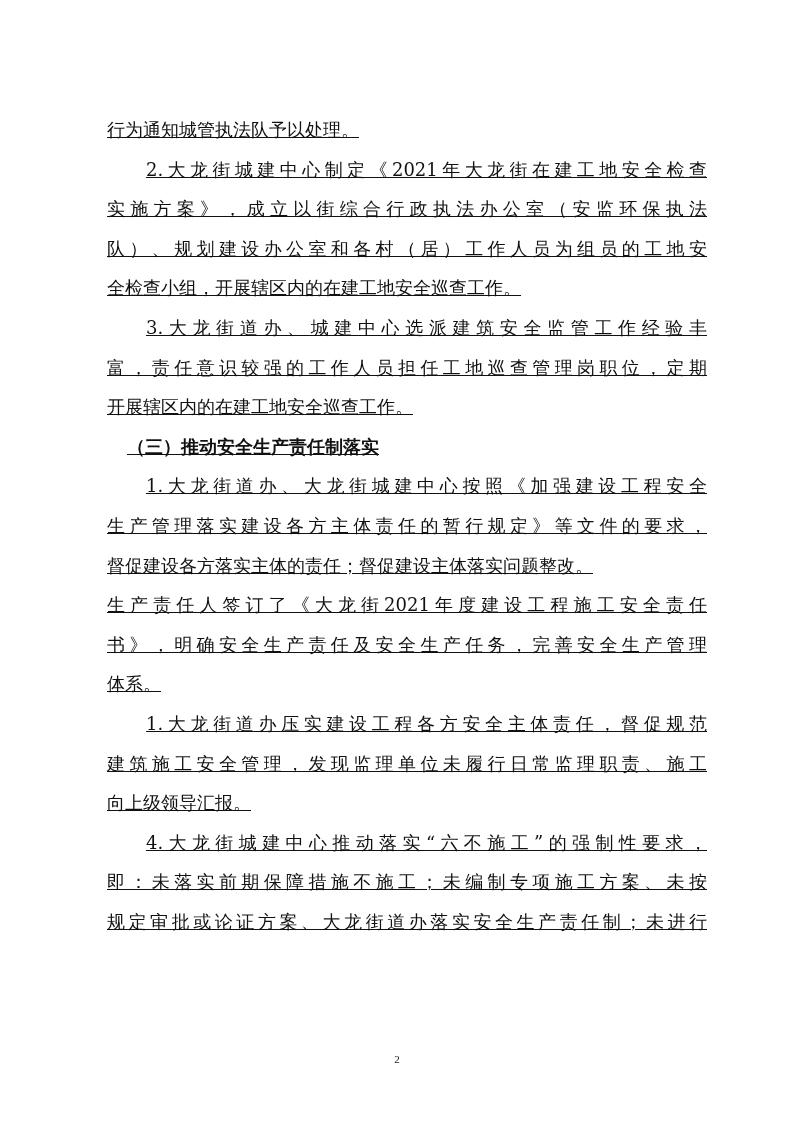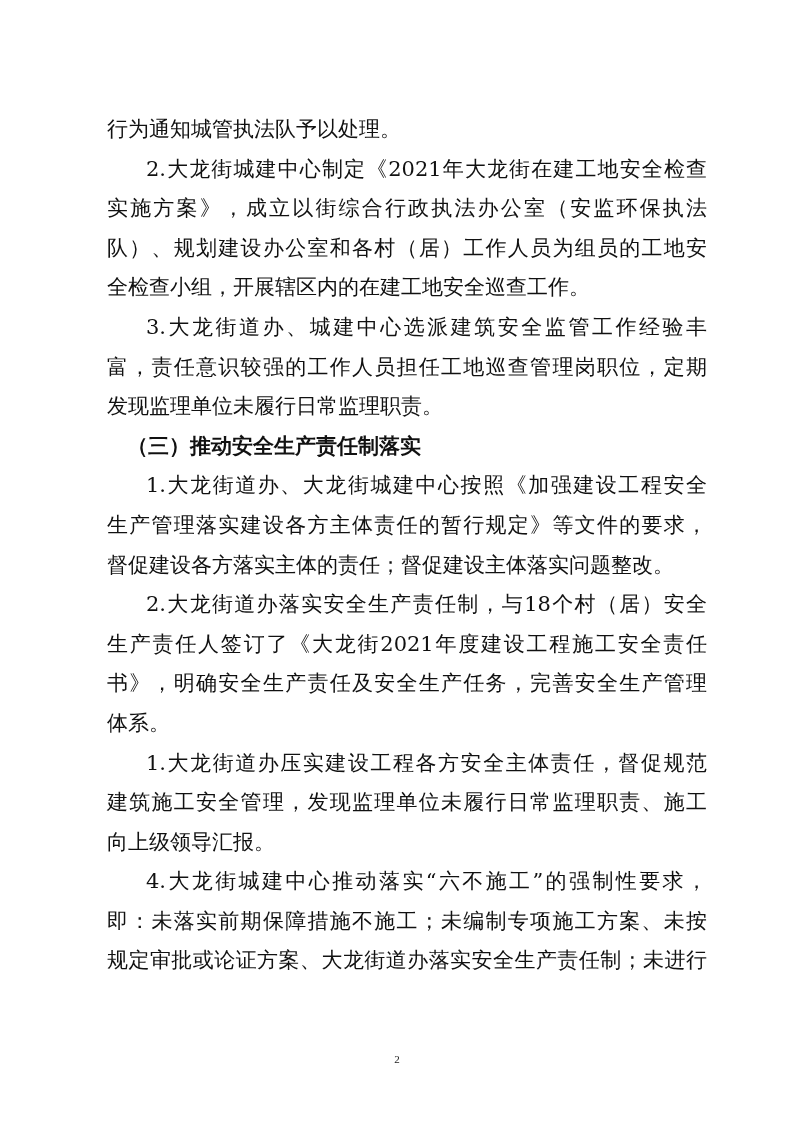--- a/index.html
+++ b/index.html
@@ -1,44 +1,43 @@
 <!DOCTYPE html>
 <html><head>
 <meta charset="utf-8">
 <style>
   html, body { margin: 0; padding: 0; background: #ffffff; }
   body { width: 794px; height: 1123px; position: relative; overflow: hidden;
          font-family: "DejaVu Serif", "Liberation Serif", serif; color: #111; }
   .page { position: absolute; left: 107px; top: 110px; width: 600px; }
-  .line { height: 39.6px; line-height: 39.6px; font-size: 21px; white-space: nowrap;
-          text-align: justify; text-align-last: justify; letter-spacing: 0px; }
+  .line { height: 39.6px; line-height: 39.6px; font-size: 18px; white-space: nowrap;
+          text-align: justify; text-align-last: justify; letter-spacing: 0px; text-decoration: underline; }
   .line.last { text-align-last: left; }
   .line.indent { padding-left: 39px; }
   .heading { font-family: "DejaVu Sans", "Liberation Sans", sans-serif; font-weight: bold;
              text-align-last: left; padding-left: 20px; }
   .page-number { position: absolute; top: 1053px; left: 0; width: 794px; text-align: center;
                  font-size: 11px; font-family: "Liberation Serif", serif; color: #222; }
 </style>
 </head>
 <body>
 
 <div class="page">
   <div class="line last">行为通知城管执法队予以处理。</div>
   <div class="line indent">2.大龙街城建中心制定《2021年大龙街在建工地安全检查</div>
   <div class="line">实施方案》，成立以街综合行政执法办公室（安监环保执法</div>
   <div class="line">队）、规划建设办公室和各村（居）工作人员为组员的工地安</div>
   <div class="line last">全检查小组，开展辖区内的在建工地安全巡查工作。</div>
   <div class="line indent">3.大龙街道办、城建中心选派建筑安全监管工作经验丰</div>
   <div class="line">富，责任意识较强的工作人员担任工地巡查管理岗职位，定期</div>
-  <div class="line last">发现监理单位未履行日常监理职责。</div>
+  <div class="line last">开展辖区内的在建工地安全巡查工作。</div>
   <div class="line heading">（三）推动安全生产责任制落实</div>
   <div class="line indent">1.大龙街道办、大龙街城建中心按照《加强建设工程安全</div>
   <div class="line">生产管理落实建设各方主体责任的暂行规定》等文件的要求，</div>
   <div class="line last">督促建设各方落实主体的责任；督促建设主体落实问题整改。</div>
-  <div class="line indent">2.大龙街道办落实安全生产责任制，与18个村（居）安全</div>
   <div class="line">生产责任人签订了《大龙街2021年度建设工程施工安全责任</div>
   <div class="line">书》，明确安全生产责任及安全生产任务，完善安全生产管理</div>
   <div class="line last">体系。</div>
   <div class="line indent">1.大龙街道办压实建设工程各方安全主体责任，督促规范</div>
   <div class="line">建筑施工安全管理，发现监理单位未履行日常监理职责、施工</div>
   <div class="line last">向上级领导汇报。</div>
   <div class="line indent">4.大龙街城建中心推动落实“六不施工”的强制性要求，</div>
   <div class="line">即：未落实前期保障措施不施工；未编制专项施工方案、未按</div>
   <div class="line">规定审批或论证方案、大龙街道办落实安全生产责任制；未进行</div>
 </div>

